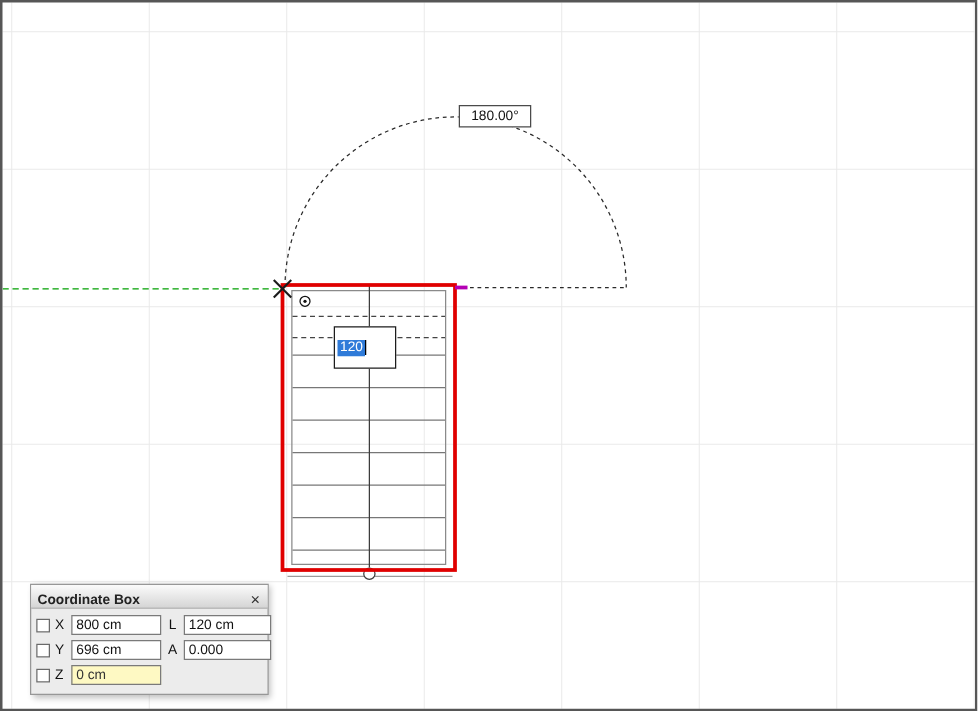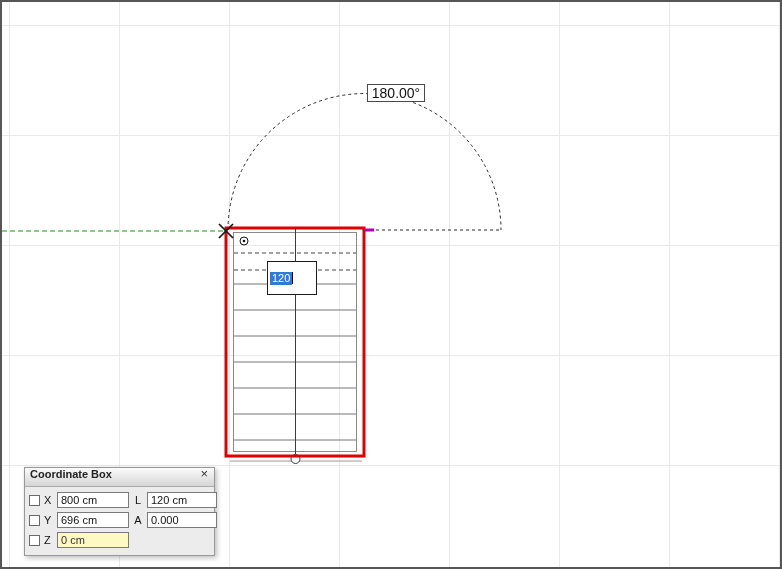--- a/index.html
+++ b/index.html
@@ -9,38 +9,38 @@
     font-family:"Liberation Sans",sans-serif;
     background-image:
       linear-gradient(to right,#e9e9e9 1px,transparent 1px),
       linear-gradient(to bottom,#e9e9e9 1px,transparent 1px);
     background-size:110px 110px;
     background-position:7px 23px;
   }
   .overlay{position:absolute;left:0;top:0;}
   .angle-label{
     position:absolute;left:365px;top:82px;width:56px;height:16px;
-    background:#fff;border:1px solid #4a4a4a;font-size:14px;color:#111;
+    background:#fff;border:1px solid #4a4a4a;font-size:11px;color:#111;
     display:flex;align-items:center;justify-content:center;
   }
   .edit-box{
     position:absolute;left:265px;top:259px;width:50px;height:17px;
     background:#fff;border:1px solid #1c1c1c;box-sizing:border-box;
     display:flex;align-items:center;padding:16px 2px;font-size:11px;color:#000;
   }
   .edit-box .sel{background:#2f7bd9;color:#fff;padding:0 2px;line-height:13px;}
   .caret{width:1px;height:12px;background:#000;}
   
   .palette{
     position:absolute;left:22px;top:465px;width:191px;
     background:#ececec;border:1px solid #979797;
     box-shadow:2px 2px 5px rgba(0,0,0,.25);box-sizing:border-box;
   }
   .palette-title{
-    height:18px;display:flex;align-items:flex-start;justify-content:space-between;
+    height:18px;display:flex;align-items:flex-end;justify-content:space-between;
     padding:0 5px;background:linear-gradient(#fbfbfb,#d5d5d5);
     border-bottom:1px solid #ababab;font-size:11px;font-weight:bold;color:#222;
     user-select:none;cursor:default;
   }
   .close{font-size:13px;line-height:12px;color:#333;font-weight:normal;cursor:pointer;padding:0 1px;}
   .palette-body{padding:3px 4px 5px;}
   .prow{display:grid;grid-template-columns:14px 12px 72px 16px 70px;align-items:center;height:20px;column-gap:1px;}
   .prow input[type="checkbox"]{appearance:none;-webkit-appearance:none;width:11px;height:11px;border:1px solid #6a6a6a;background:#fff;margin:0;cursor:pointer;}
   .axis{font-size:11px;color:#111;}
   .lbl2{font-size:11px;color:#111;text-align:center;}

